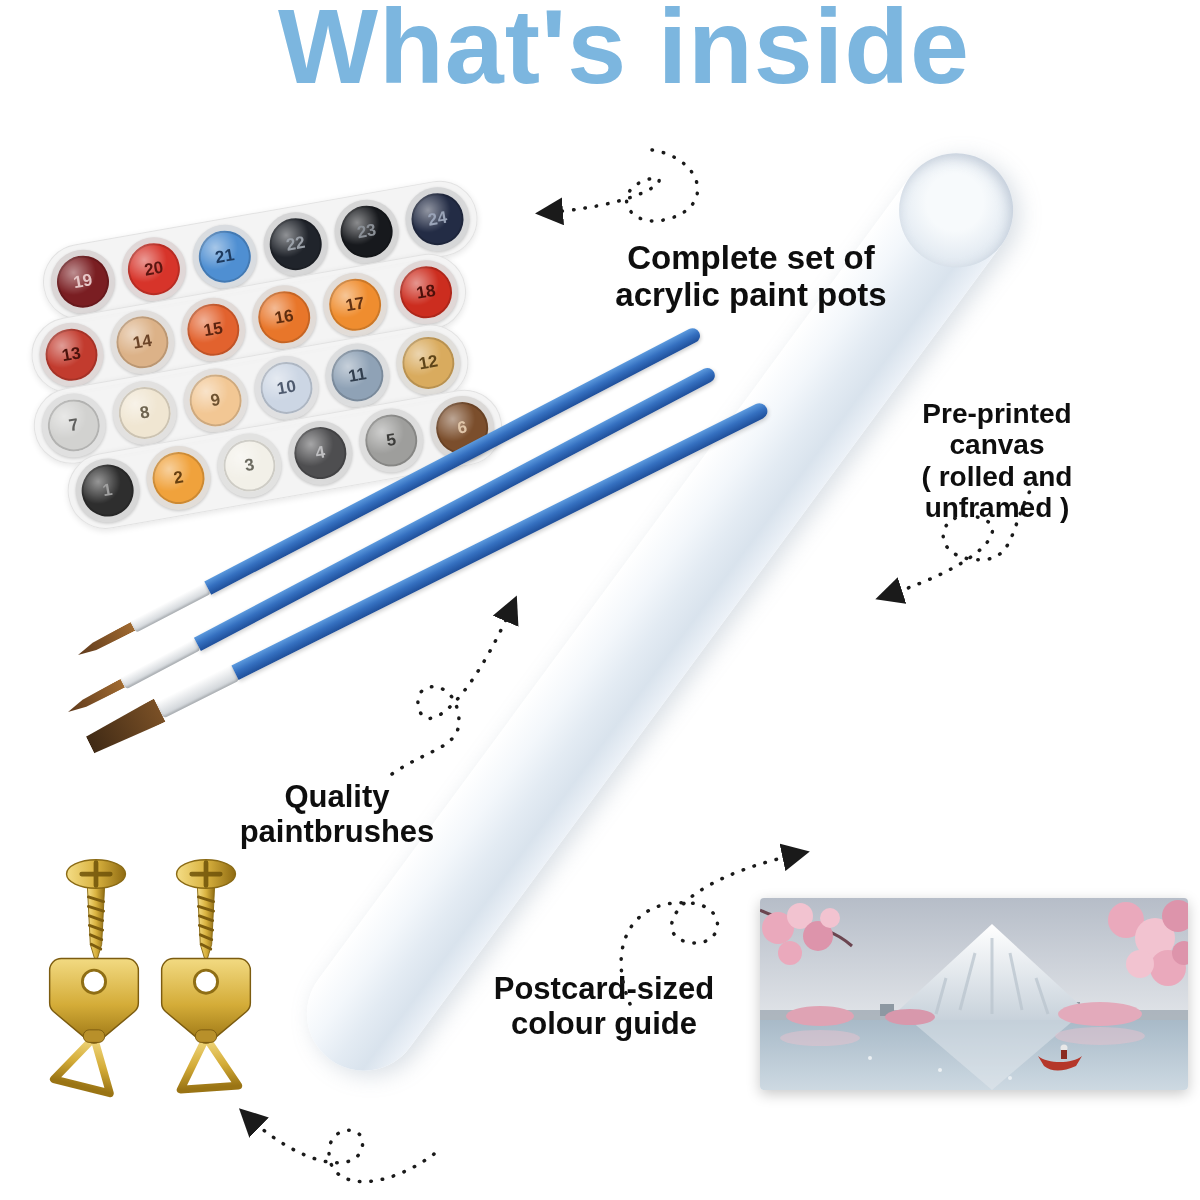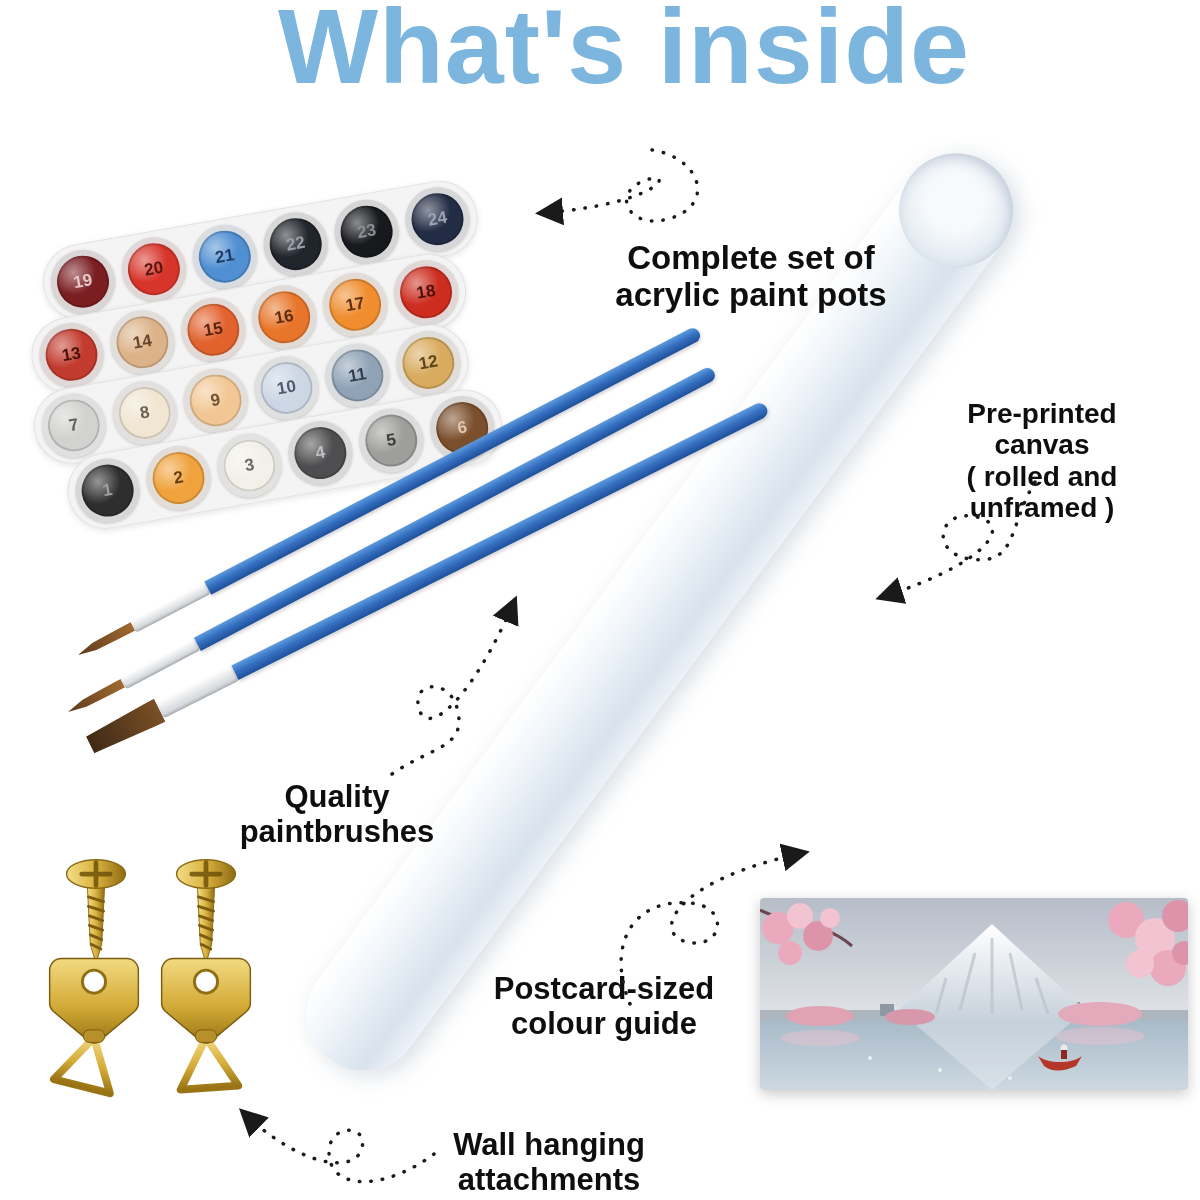--- a/index.html
+++ b/index.html
@@ -7,21 +7,21 @@
         font-family:"Liberation Sans",sans-serif;padding-left:48px;}
 
   
   .title{position:absolute;top:-14px;left:0;right:0;text-align:center;
          font-size:106px;font-weight:800;color:#7cb6df;letter-spacing:1px;z-index:6;}
 
   
   .label{position:absolute;transform:translateX(-50%);text-align:center;font-weight:700;
          color:#0e0e0e;white-space:pre-line;line-height:1.12;z-index:7;}
   .label-paints{left:737px;top:240px;font-size:33px;margin-left:14px;}
-  .label-canvas{left:1042px;top:398px;font-size:28px;}
+  .label-canvas{left:997px;top:398px;font-size:28px;}
   .label-brushes{left:337px;top:780px;font-size:31px;}
   .label-guide{left:604px;top:972px;font-size:31px;}
   .label-hangers{left:549px;top:1128px;font-size:31px;}
 
   
   .paint-pots{position:absolute;left:26px;top:214px;width:470px;height:300px;
               transform:rotate(-10deg);z-index:3;}
   .pot-strip{position:absolute;display:flex;gap:8px;background:rgba(243,243,243,.92);
              border:1px solid #e2e2e2;border-radius:38px;padding:5px 7px;
              box-shadow:0 2px 6px rgba(0,0,0,.10);}
@@ -253,22 +253,20 @@
   </div>
 
   <div class="label label-paints">Complete set of
 acrylic paint pots</div>
   <div class="label label-canvas">Pre-printed canvas
 ( rolled and unframed )</div>
   <div class="label label-guide">Postcard-sized
 colour guide</div>
   <div class="label label-brushes">Quality
 paintbrushes</div>
-  <div class="label label-hangers">Wall hanging
-attachments</div>
 
   <svg class="arrows" width="1200" height="1200" viewBox="0 0 1200 1200">
     <defs>
       <marker id="ah" markerWidth="8" markerHeight="8" refX="6" refY="4" orient="auto">
         <path d="M0,0 L8,4 L0,8 Z" fill="#1a1a1a"></path>
       </marker>
     </defs>
     <g fill="none" stroke="#1a1a1a" stroke-width="3.5" stroke-linecap="round" stroke-dasharray="0.5 11">
       <path marker-end="url(#ah)" d="M652,150 C702,158 716,206 668,219 C628,230 610,192 646,180 C676,170 660,204 542,213"></path>
       <path marker-end="url(#ah)" d="M1035,482 C1008,526 1018,566 970,559 C929,553 938,508 977,517 C1013,525 988,563 882,597"></path>

